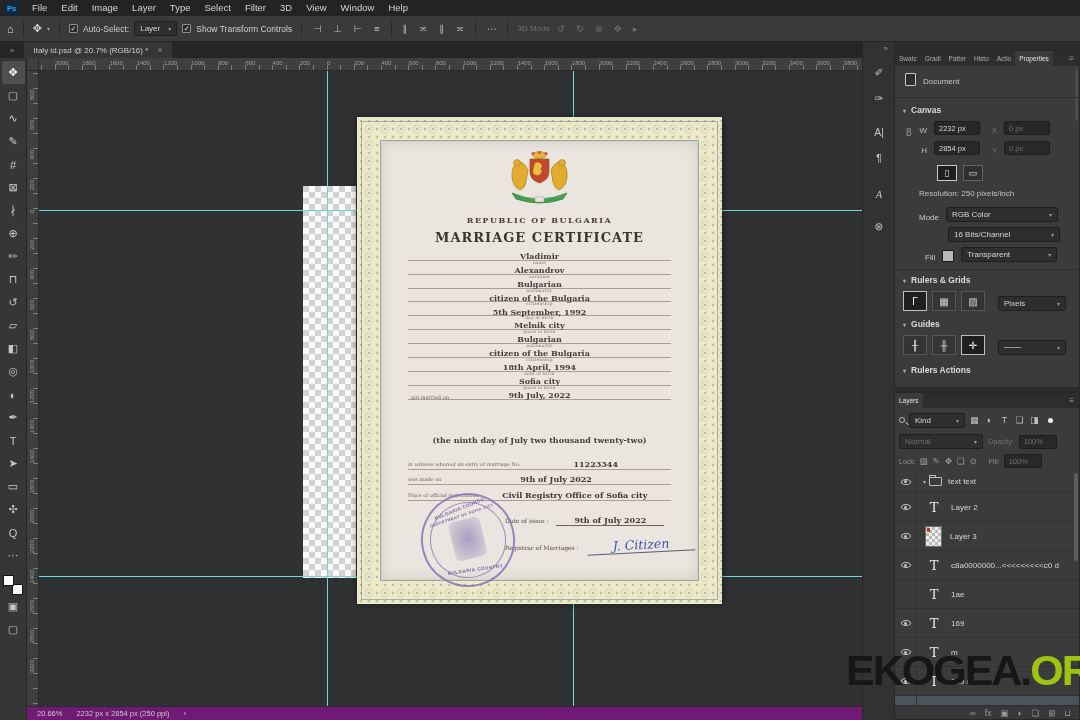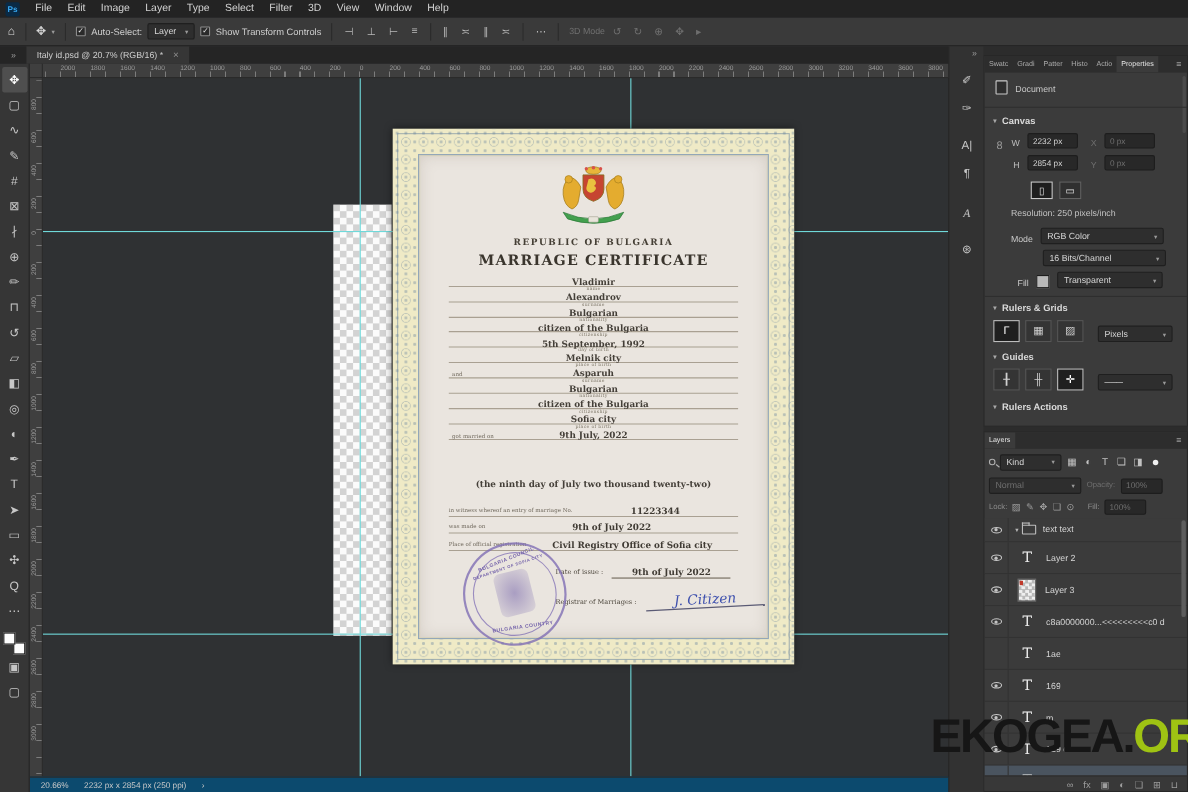--- a/index.html
+++ b/index.html
@@ -65,21 +65,21 @@
 .rval{flex:1;text-align:center;font-family:"DejaVu Serif",serif;font-weight:bold;font-size:8px;color:#3f3a33;white-space:nowrap}
 .stamp{position:absolute;left:64px;top:376px;width:94px;height:94px;border:2.5px solid rgba(127,110,180,.8);border-radius:50%;transform:rotate(-14deg);z-index:2}
 .stamp::before{content:"";position:absolute;inset:7px;border:1px solid rgba(127,110,180,.75);border-radius:50%}
 .stamp-core{position:absolute;left:29px;top:24px;width:32px;height:40px;background:radial-gradient(rgba(116,99,170,.55),rgba(116,99,170,.12));border-radius:6px}
 .stamp-t{position:absolute;left:0;right:0;text-align:center;font-size:4.6px;font-weight:bold;color:rgba(110,92,168,.95);letter-spacing:.5px;white-space:nowrap}
 .issue-row,.registrar-row{position:absolute;left:148px;display:flex;align-items:flex-end;gap:8px}
 .flabel{font-family:"DejaVu Serif",serif;font-size:6px;color:#4c463c;padding-bottom:2px;white-space:nowrap}
 .fval{width:108px;border-bottom:1px solid #6e6658;text-align:center;font-family:"DejaVu Serif",serif;font-weight:bold;font-size:8px;color:#3f3a33;white-space:nowrap}
 .sig{width:108px;border-bottom:1px solid #5a5a74;text-align:center;font-family:"DejaVu Serif",serif;font-style:italic;font-size:12.5px;color:#3f51ae;transform:rotate(-3deg);white-space:nowrap}
 
-.statusbar{left:27px;top:706px;width:835px;height:14px;background:#0c4a6e;border-top:1px solid #2a2a2a;display:flex;align-items:center;gap:14px;padding-left:10px;font-size:7.5px;color:#c9c9c9;z-index:16}
+.statusbar{left:27px;top:706px;width:835px;height:14px;background:#701a75;border-top:1px solid #2a2a2a;display:flex;align-items:center;gap:14px;padding-left:10px;font-size:7.5px;color:#c9c9c9;z-index:16}
 
 .rightcol{left:862px;top:42px;width:218px;height:678px;background:#2c2c2c}
 .strip{position:absolute;left:0;top:0;width:32px;height:678px;background:#323232;border-left:1px solid #262626}
 .strip-collapse{position:absolute;right:6px;top:2px;color:#9a9a9a;font-size:8px}
 .strip-icon{position:absolute;left:3px;width:26px;height:24px;display:flex;align-items:center;justify-content:center;color:#c6c6c6;font-size:10.5px}
 .strip-icon.it{font-style:italic;font-family:"Liberation Serif",serif}
 
 .panel{position:absolute;left:32px;width:186px;background:#3b3b3b;border:1px solid #272727}
 .ptabs{position:absolute;left:0;top:0;right:0;height:15px;background:#2d2d2d;display:flex;align-items:stretch;overflow:hidden}
 .ptab{font-size:6.5px;color:#ababab;padding:0 4px;line-height:15px;white-space:nowrap}
@@ -335,31 +335,30 @@
           </div>
           <div class="crow">
             <div class="cline">5th September, 1992</div>
             <div class="csub">day of birth</div>
           </div>
           <div class="crow">
             <div class="cline">Melnik city</div>
             <div class="csub">place of birth</div>
           </div>
           <div class="crow">
-            <span class="cleft">and</span>
-            <div class="cline">Asparuh</div>
-            <div class="csub">surname</div>
-          </div>
-          <div class="crow">
             <div class="cline">Bulgarian</div>
             <div class="csub">nationality</div>
           </div>
           <div class="crow">
             <div class="cline">citizen of the Bulgaria</div>
             <div class="csub">citizenship</div>
+          </div>
+          <div class="crow">
+            <div class="cline">18th April, 1994</div>
+            <div class="csub">date of birth</div>
           </div>
           <div class="crow">
             <div class="cline">Sofia city</div>
             <div class="csub">place of birth</div>
           </div>
           <div class="crow">
             <span class="cleft">got married on</span>
             <div class="cline">9th July, 2022</div>
             <div class="csub"></div>
           </div>

